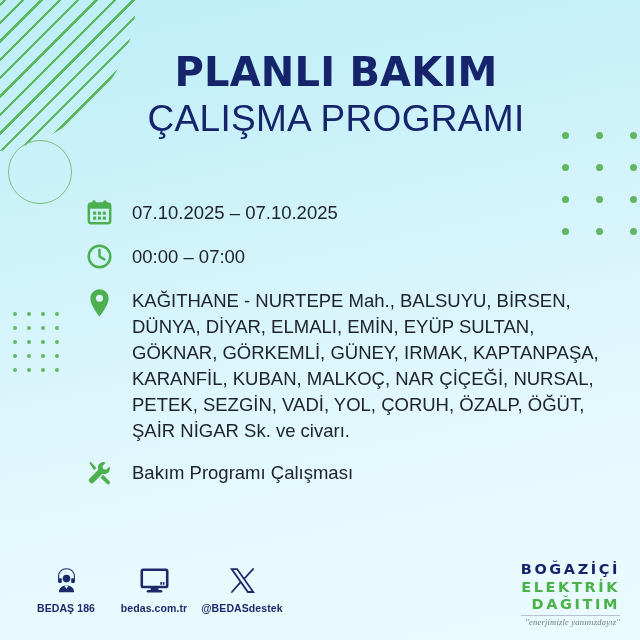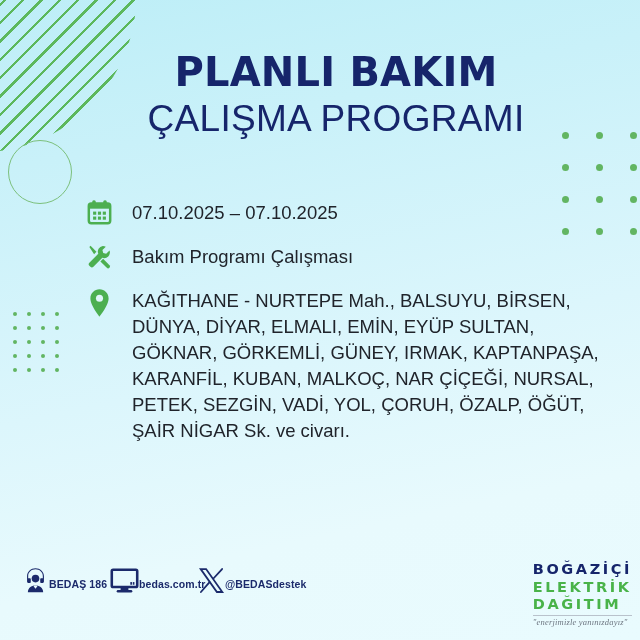--- a/index.html
+++ b/index.html
@@ -119,38 +119,38 @@
   }
   #footer-channels {
     position: absolute;
     left: 22px; top: 5px;
     display: flex;
     align-items: flex-start;
   }
   .channel {
     width: 88px;
     display: flex;
-    flex-direction: row;
+    flex-direction: column;
     align-items: center;
   }
   .channel .ch-icon { height: 30px; display: flex; align-items: center; justify-content: center; }
   .channel .ch-label {
     margin-top: 7px;
     font-family: "Liberation Sans", sans-serif;
     font-size: 10.5px;
     font-weight: 700;
     color: #1b2a6b;
     letter-spacing: 0.1px;
     white-space: nowrap;
   }
 
   #brand-logo {
     position: absolute;
-    right: 8px; top: 2px;
-    text-align: left;
+    right: 20px; top: 2px;
+    text-align: right;
     line-height: 1;
   }
   .brand-line {
     font-family: "DejaVu Sans", sans-serif;
     font-weight: 700;
     font-size: 14.5px;
     letter-spacing: 2.6px;
     margin-bottom: 3px;
   }
   #brand-1 { color: #16256b; }
@@ -228,47 +228,56 @@
           <rect x="10.6" y="11.2" width="2.8" height="2.8" fill="#4caf50"></rect>
           <rect x="14.9" y="11.2" width="2.8" height="2.8" fill="#4caf50"></rect>
           <rect x="6.3" y="15.6" width="2.8" height="2.8" fill="#4caf50"></rect>
           <rect x="10.6" y="15.6" width="2.8" height="2.8" fill="#4caf50"></rect>
           <rect x="14.9" y="15.6" width="2.8" height="2.8" fill="#4caf50"></rect>
         </svg>
       </div>
       <div class="info-text">07.10.2025 – 07.10.2025</div>
     </div>
 
+    <div class="info-row" id="row-time">
+      <div class="icon-cell">
+        <svg width="27" height="27" viewBox="0 0 24 24">
+          <circle cx="12" cy="12" r="9.6" fill="none" stroke="#4caf50" stroke-width="2.2"></circle>
+          <path d="M12 5.9 V12 L16.3 14.6" fill="none" stroke="#4caf50" stroke-width="2.2" stroke-linecap="round" stroke-linejoin="round"></path>
+        </svg>
+      </div>
+      <div class="info-text">00:00 – 07:00</div>
+    </div>
+
+    <div class="info-row" id="row-address">
+      <div class="icon-cell">
+        <svg width="27" height="30" viewBox="0 0 24 28">
+          <path d="M12 1.2C7.3 1.2 3.5 5.0 3.5 9.7c0 6.3 8.5 17.0 8.5 17.0s8.5-10.7 8.5-17.0c0-4.7-3.8-8.5-8.5-8.5z" fill="#4caf50"></path>
+          <circle cx="12" cy="9.6" r="3.3" fill="#dff5f9"></circle>
+        </svg>
+      </div>
+      <div id="address-text">
+        <div>KAĞITHANE - NURTEPE Mah., BALSUYU, BİRSEN,</div>
+        <div>DÜNYA, DİYAR, ELMALI, EMİN, EYÜP SULTAN,</div>
+        <div>GÖKNAR, GÖRKEMLİ, GÜNEY, IRMAK, KAPTANPAŞA,</div>
+        <div>KARANFİL, KUBAN, MALKOÇ, NAR ÇİÇEĞİ, NURSAL,</div>
+        <div>PETEK, SEZGİN, VADİ, YOL, ÇORUH, ÖZALP, ÖĞÜT,</div>
+        <div>ŞAİR NİGAR Sk. ve civarı.</div>
+      </div>
+    </div>
 
     <div class="info-row" id="row-type">
       <div class="icon-cell">
         <svg width="27" height="27" viewBox="0 0 24 24">
           <path d="M14.9 2.6a5.1 5.1 0 0 0-4.0 7.0 L3.0 17.5a1.9 1.9 0 0 0 0 2.7 l0.9 0.9a1.9 1.9 0 0 0 2.7 0 l7.9-7.9a5.1 5.1 0 0 0 6.4-6.6 l-3.0 3.0 -2.6-0.7 -0.7-2.6 3.0-3.0a5.1 5.1 0 0 0-2.7-0.7z" fill="#4caf50"></path>
           <path d="M3.0 3.5 l1.0-1.0 5.3 5.3 -2.1 2.1 z" fill="#4caf50"></path>
           <path d="M15.2 14.0 l5.7 5.7a1.7 1.7 0 0 1-2.4 2.4 l-5.7-5.7 z" fill="#4caf50"></path>
         </svg>
       </div>
       <div class="info-text">Bakım Programı Çalışması</div>
-    </div>
-
-    <div class="info-row" id="row-address">
-      <div class="icon-cell">
-        <svg width="27" height="30" viewBox="0 0 24 28">
-          <path d="M12 1.2C7.3 1.2 3.5 5.0 3.5 9.7c0 6.3 8.5 17.0 8.5 17.0s8.5-10.7 8.5-17.0c0-4.7-3.8-8.5-8.5-8.5z" fill="#4caf50"></path>
-          <circle cx="12" cy="9.6" r="3.3" fill="#dff5f9"></circle>
-        </svg>
-      </div>
-      <div id="address-text">
-        <div>KAĞITHANE - NURTEPE Mah., BALSUYU, BİRSEN,</div>
-        <div>DÜNYA, DİYAR, ELMALI, EMİN, EYÜP SULTAN,</div>
-        <div>GÖKNAR, GÖRKEMLİ, GÜNEY, IRMAK, KAPTANPAŞA,</div>
-        <div>KARANFİL, KUBAN, MALKOÇ, NAR ÇİÇEĞİ, NURSAL,</div>
-        <div>PETEK, SEZGİN, VADİ, YOL, ÇORUH, ÖZALP, ÖĞÜT,</div>
-        <div>ŞAİR NİGAR Sk. ve civarı.</div>
-      </div>
     </div>
 
   </div>
 
   <div id="footer">
 
     <div id="footer-channels">
 
       <div class="channel">
         <div class="ch-icon">

